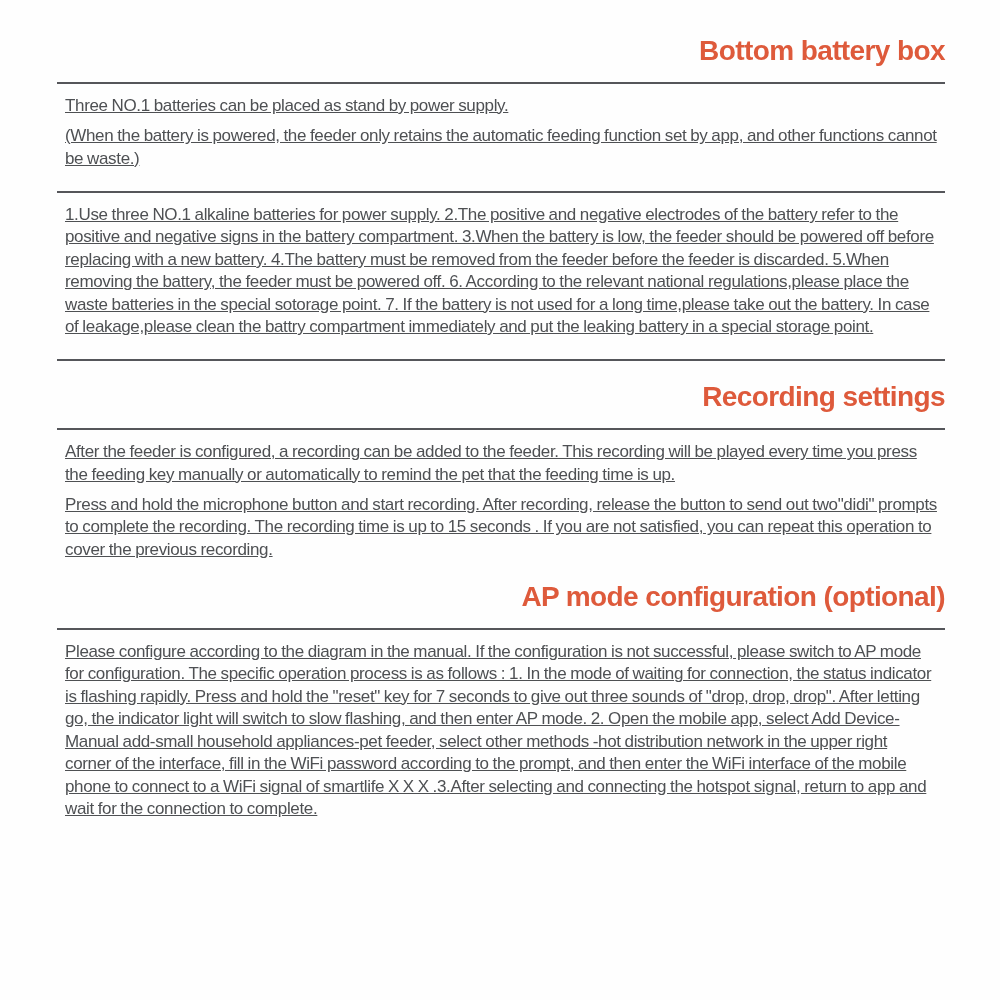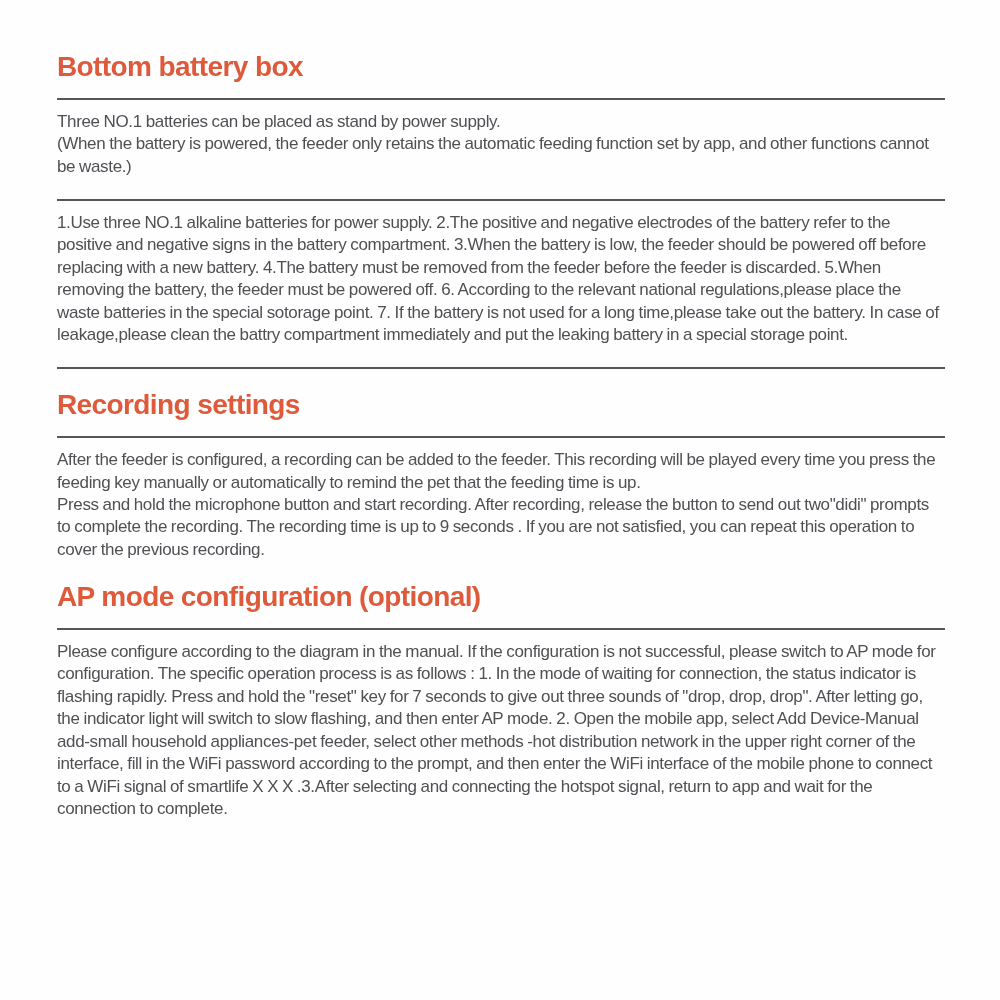--- a/index.html
+++ b/index.html
@@ -18,35 +18,37 @@
     overflow: hidden;
   }
   .section {
     margin-bottom: 21px;
   }
   .section-heading {
     color: #de5a3b;
     font-size: 28px;
     font-weight: bold;
     letter-spacing: -0.6px;
-    margin: 16px 0 15px 0;
+    margin: 0 0 15px 0;
     line-height: 1.1;
+    text-align: right;
   }
   .section-divider {
     border: none;
     border-top: 2px solid #55565a;
     margin: 0 0 11px 0;
   }
   .section-body p {
     color: #4e5053;
     font-size: 17px;
     line-height: 22.4px;
     letter-spacing: -0.35px;
     word-spacing: -0.5px;
-    margin: 0;
+    margin: 8px;
+    text-decoration: underline;
   }
 </style>
 </head>
 <body>
 
 <div class="page">
   <div id="sections-container">
   <section class="section">
     <h2 class="section-heading">Bottom battery box</h2>
     <hr class="section-divider">
@@ -65,21 +67,21 @@
 
   <section class="section">
     <hr class="section-divider">
   </section>
 
   <section class="section">
     <h2 class="section-heading">Recording settings</h2>
     <hr class="section-divider">
     <div class="section-body">
           <p>After the feeder is configured, a recording can be added to the feeder. This recording will be played every time you press the feeding key manually or automatically to remind the pet that the feeding time is up.</p>
-          <p>Press and hold the microphone button and start recording. After recording, release the button to send out two"didi" prompts to complete the recording. The recording time is up to 9 seconds . If you are not satisfied, you can repeat this operation to cover the previous recording.</p>
+          <p>Press and hold the microphone button and start recording. After recording, release the button to send out two"didi" prompts to complete the recording. The recording time is up to 15 seconds . If you are not satisfied, you can repeat this operation to cover the previous recording.</p>
         </div>
   </section>
 
   <section class="section">
     <h2 class="section-heading">AP mode configuration (optional)</h2>
     <hr class="section-divider">
     <div class="section-body">
           <p>Please configure according to the diagram in the manual. If the configuration is not successful, please switch to AP mode for configuration. The specific operation process is as follows : 1. In the mode of waiting for connection, the status indicator is flashing rapidly. Press and hold the "reset" key for 7 seconds to give out three sounds of "drop, drop, drop". After letting go, the indicator light will switch to slow flashing, and then enter AP mode. 2. Open the mobile app, select Add Device-Manual add-small household appliances-pet feeder, select other methods -hot distribution network in the upper right corner of the interface, fill in the WiFi password according to the prompt, and then enter the WiFi interface of the mobile  phone to connect to a WiFi signal of smartlife X X X .3.After selecting and connecting the hotspot signal, return to app and wait for the connection to complete.</p>
         </div>
   </section>

